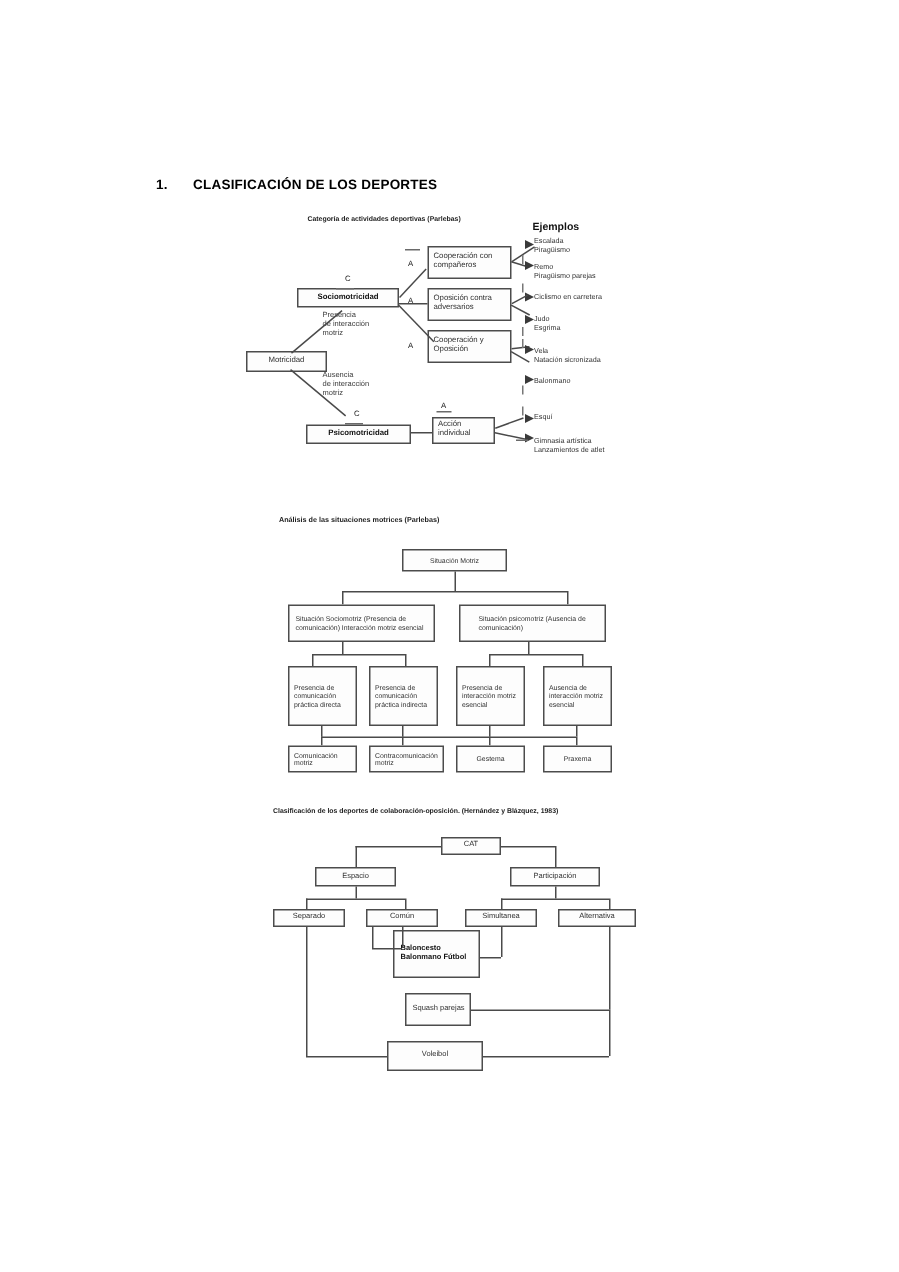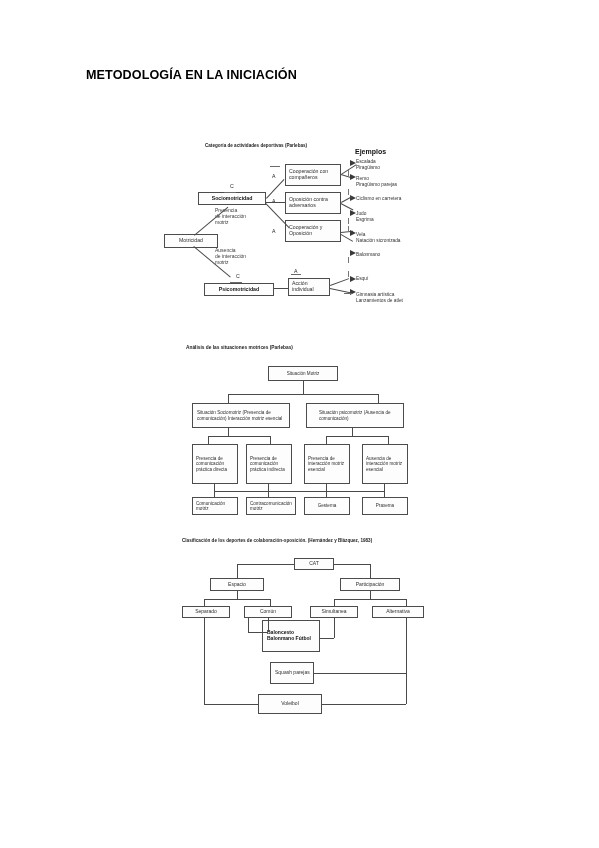--- a/index.html
+++ b/index.html
@@ -131,23 +131,26 @@
   #fig3 .fig-caption { font-size: 4.6px; left: 0px; top: 0px; }
   #fig3 .box { font-size: 5px; }
   #fig3 .box.bold { font-weight: bold; }
 </style>
 </head>
 <body>
 
 <div class="page">
 
   <div class="doc-heading">
-    <span class="line2">METODOLOGÍA EN LA INICIACIÓN</span>
-  </div>
-
+  </div>
+
+  <div class="list-item">
+    <span class="list-num">1.</span>
+    <span>CLASIFICACIÓN DE LOS DEPORTES</span>
+  </div>
 
   <div class="figure" id="fig1">
 
     <div class="fig-caption">Categoría de actividades deportivas (Parlebas)</div>
     <div class="ex-head">Ejemplos</div>
 
     <div class="box" style="left:4px; top:94px; width:54px; height:14px;">Motricidad</div>
 
     <div class="box bold" style="left:38px; top:52px; width:68px; height:13px;">Sociomotricidad</div>
     <div class="lab" style="left:70px; top:43px;">C</div>

